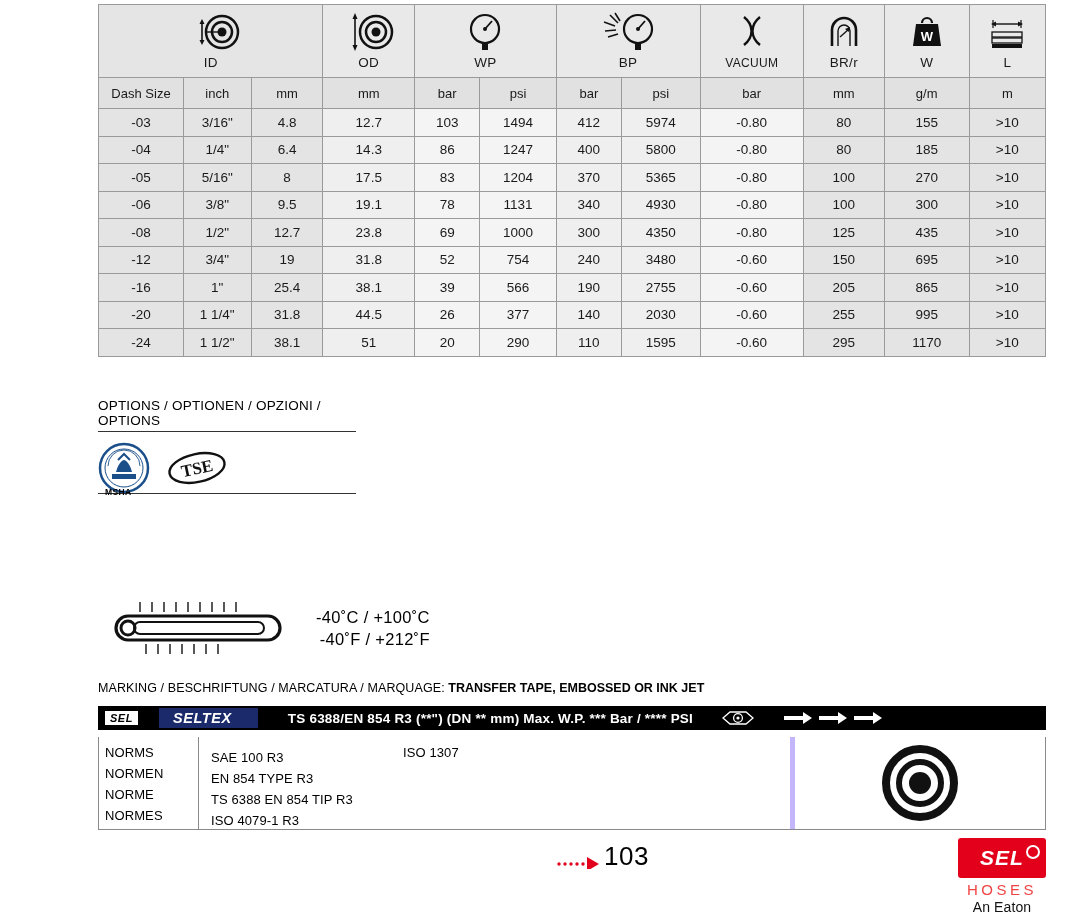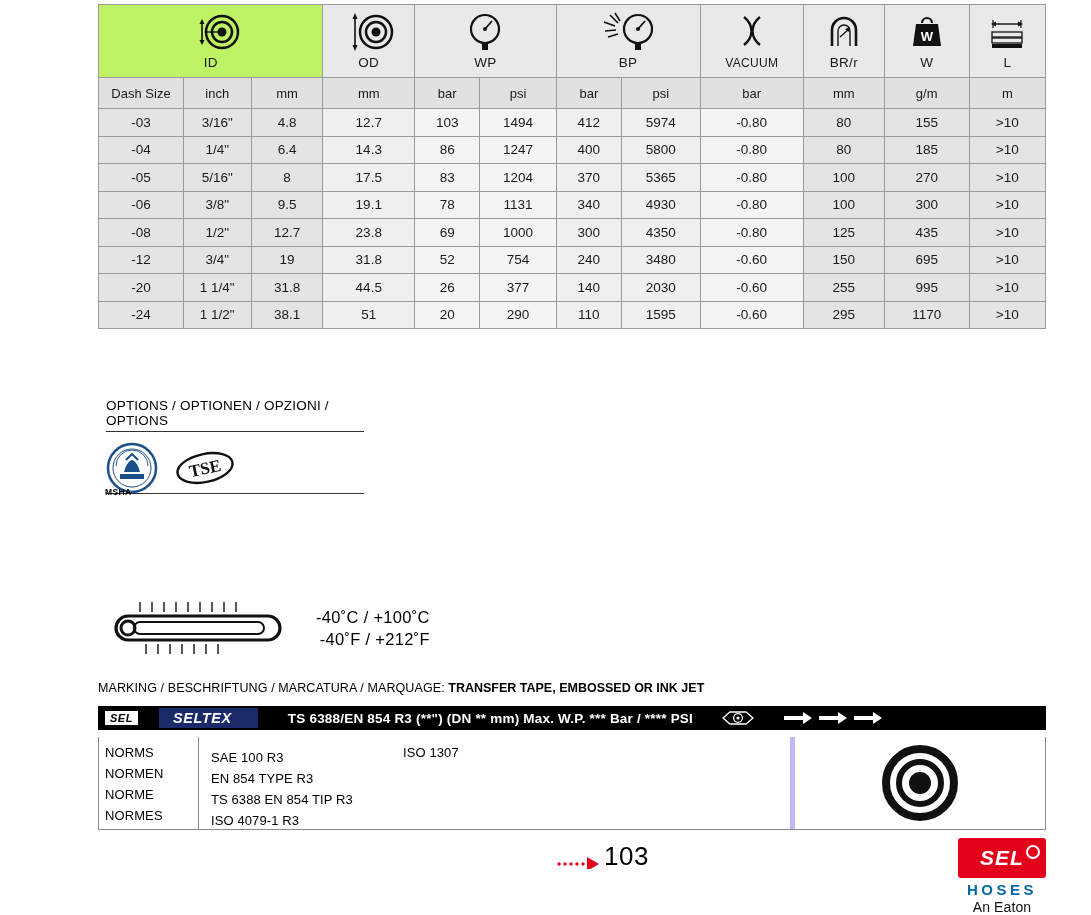--- a/index.html
+++ b/index.html
@@ -35,21 +35,21 @@
     font-weight: normal;
     font-size: 13.5px;
     color: #1a1a1a;
     padding: 0;
   }
   
   tr.icon-row td {
     height: 72px;
     background: #e9e9e9;
   }
-  tr.icon-row td.idcell { background: #bef264; }
+  tr.icon-row td.idcell { background: #e5e5e5; }
   .ico-box {
     height: 46px;
     display: flex;
     align-items: center;
     justify-content: center;
   }
   .grp-label {
     font-size: 13.5px;
     letter-spacing: .3px;
     padding-bottom: 3px;
@@ -89,21 +89,20 @@
 
   
   svg { display: block; }
 
   
   .options {
     position: absolute;
     left: 98px;
     top: 398px;
     width: 262px;
-    margin-left: 8px;
   }
   .options .title {
     font-size: 13.5px;
     letter-spacing: .2px;
     padding-bottom: 3px;
     border-bottom: 1px solid #333;
     width: 258px;
   }
   .badges {
     display: flex;
@@ -286,22 +285,22 @@
     content: "";
     position: absolute;
     right: 6px;
     top: 7px;
     width: 10px;
     height: 10px;
     border: 2px solid #fff;
     border-radius: 50%;
   }
   .logo .hoses {
-    color: #0369a1;
-    font-weight: bold;
+    color: #ef4444;
+    font-weight: normal;
     font-size: 15px;
     letter-spacing: 3.5px;
     padding-top: 3px;
   }
   .logo .eaton {
     font-size: 14px;
     letter-spacing: .1px;
     padding-top: 1px;
     color: #111;
   }
@@ -523,20 +522,34 @@
       <td class="lighter">52</td>
       <td class="lighter">754</td>
       <td>240</td>
       <td>3480</td>
       <td class="lighter">-0.60</td>
       <td class="shade">150</td>
       <td class="shade">695</td>
       <td class="shade">&gt;10</td>
     </tr>
     <tr class="data-row">
+      <td class="dash">-16</td>
+      <td class="shade">1"</td>
+      <td class="shade">25.4</td>
+      <td>38.1</td>
+      <td class="lighter">39</td>
+      <td class="lighter">566</td>
+      <td>190</td>
+      <td>2755</td>
+      <td class="lighter">-0.60</td>
+      <td class="shade">205</td>
+      <td class="shade">865</td>
+      <td class="shade">&gt;10</td>
+    </tr>
+    <tr class="data-row">
       <td class="dash">-20</td>
       <td class="shade">1 1/4"</td>
       <td class="shade">31.8</td>
       <td>44.5</td>
       <td class="lighter">26</td>
       <td class="lighter">377</td>
       <td>140</td>
       <td>2030</td>
       <td class="lighter">-0.60</td>
       <td class="shade">255</td>

